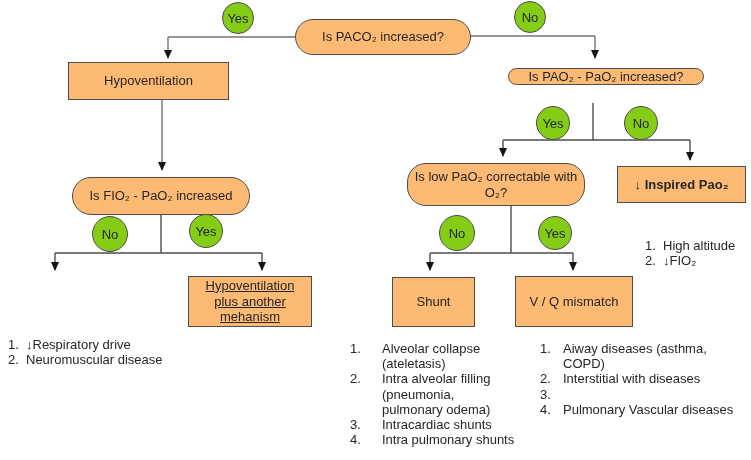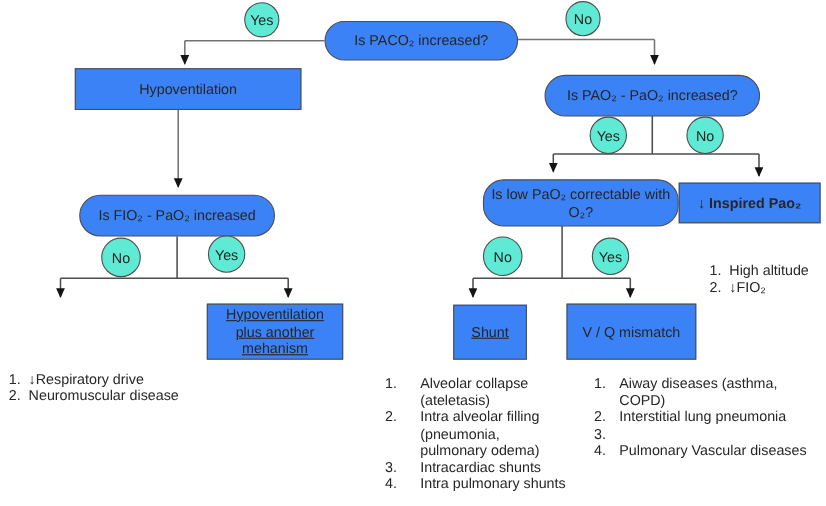--- a/index.html
+++ b/index.html
@@ -7,32 +7,32 @@
     position:relative;
     width:751px;height:460px;
     background:#ffffff;
     font-family:"Liberation Sans","DejaVu Sans",sans-serif;
     color:#262626;
     overflow:hidden;
   }
   svg.connectors{position:absolute;left:0;top:0;z-index:1;}
   .node{
     position:absolute;z-index:2;
-    background:#3b82f6;
+    background:#fdba74;
     border:1px solid #4d4d4d;
     display:flex;align-items:center;justify-content:center;
     text-align:center;
     font-size:13px;line-height:1.22;
     box-sizing:border-box;
     padding:2px 6px;
   }
   .node.rounded{border-radius:19px;border-width:1.3px;}
   .circle{
     position:absolute;z-index:2;
-    background:#5eead4;
+    background:#84cc16;
     border:1.3px solid #4d4d4d;
     border-radius:50%;
     display:flex;align-items:center;justify-content:center;
     font-size:13px;
     box-sizing:border-box;
   }
   .list{position:absolute;z-index:2;font-size:13px;line-height:1.17;}
   .list .row{display:flex;align-items:flex-start;}
   .list .num{flex:none;}
   .list .txt{flex:1;}
@@ -68,34 +68,34 @@
     <line x1="503" y1="140" x2="503" y2="156" stroke="#4d4d4d" stroke-width="1.4" marker-end="url(#arr)"></line>
     <line x1="690" y1="140" x2="690" y2="160" stroke="#4d4d4d" stroke-width="1.4" marker-end="url(#arr)"></line>
 
     <path d="M511,205 L511,253 M430,253 L573,253" stroke="#4d4d4d" stroke-width="1.4" fill="none"></path>
     <line x1="430" y1="253" x2="430" y2="270" stroke="#4d4d4d" stroke-width="1.4" marker-end="url(#arr)"></line>
     <line x1="573" y1="253" x2="573" y2="270" stroke="#4d4d4d" stroke-width="1.4" marker-end="url(#arr)"></line>
   </svg>
 
   <div class="node rounded" style="left:295px;top:19px;width:176px;height:36px;">Is PACO₂ increased?</div>
 
-  <div class="node" style="left:68px;top:62px;width:206px;height:38px;">Hypoventilation</div>
+  <div class="node" style="left:68px;top:62px;width:161px;height:38px;">Hypoventilation</div>
 
   <div class="node rounded" style="left:72px;top:177px;width:178px;height:38px;">Is FIO₂ - PaO₂ increased</div>
 
 
   <div class="node" style="left:188px;top:276px;width:124px;height:51px;text-decoration:underline;">Hypoventilation plus another mehanism</div>
 
-  <div class="node rounded" style="left:495px;top:68px;width:196px;height:38px;">Is PAO₂ - PaO₂ increased?</div>
+  <div class="node rounded" style="left:508px;top:68px;width:196px;height:17px;">Is PAO₂ - PaO₂ increased?</div>
 
-  <div class="node rounded" style="left:439px;top:163px;width:178px;height:43px;">Is low PaO₂ correctable with O₂?</div>
+  <div class="node rounded" style="left:407px;top:163px;width:178px;height:43px;">Is low PaO₂ correctable with O₂?</div>
 
   <div class="node" style="left:617px;top:166px;width:129px;height:37px;font-weight:bold;">↓ Inspired Pao₂</div>
 
-  <div class="node" style="left:412px;top:277px;width:67px;height:50px;text-decoration:underline;">Shunt</div>
+  <div class="node" style="left:392px;top:277px;width:83px;height:50px;">Shunt</div>
 
   <div class="node" style="left:515px;top:276px;width:118px;height:51px;">V / Q mismatch</div>
 
   <div class="circle" style="left:222px;top:2px;width:32px;height:32px;">Yes</div>
   <div class="circle" style="left:514px;top:1px;width:32px;height:32px;">No</div>
   <div class="circle" style="left:92px;top:216px;width:36px;height:36px;">No</div>
   <div class="circle" style="left:189px;top:214px;width:34px;height:34px;">Yes</div>
   <div class="circle" style="left:536px;top:106px;width:34px;height:34px;">Yes</div>
   <div class="circle" style="left:624px;top:106px;width:34px;height:34px;">No</div>
   <div class="circle" style="left:439px;top:215px;width:36px;height:36px;">No</div>
@@ -142,21 +142,21 @@
     </div>
   </div>
 
   <div class="list" style="left:540px;top:341px;width:200px;">
     <div class="row">
       <span class="num num-w23">1.</span>
       <span class="txt" style="max-width:172px;">Aiway diseases (asthma, COPD)</span>
     </div>
     <div class="row">
       <span class="num num-w23">2.</span>
-      <span class="txt">Interstitial lung pneumonia</span>
+      <span class="txt">Interstitial with diseases</span>
     </div>
     <div class="row">
       <span class="num num-w23">3.</span>
     </div>
     <div class="row">
       <span class="num num-w23">4.</span>
       <span class="txt">Pulmonary Vascular diseases</span>
     </div>
   </div>
 

